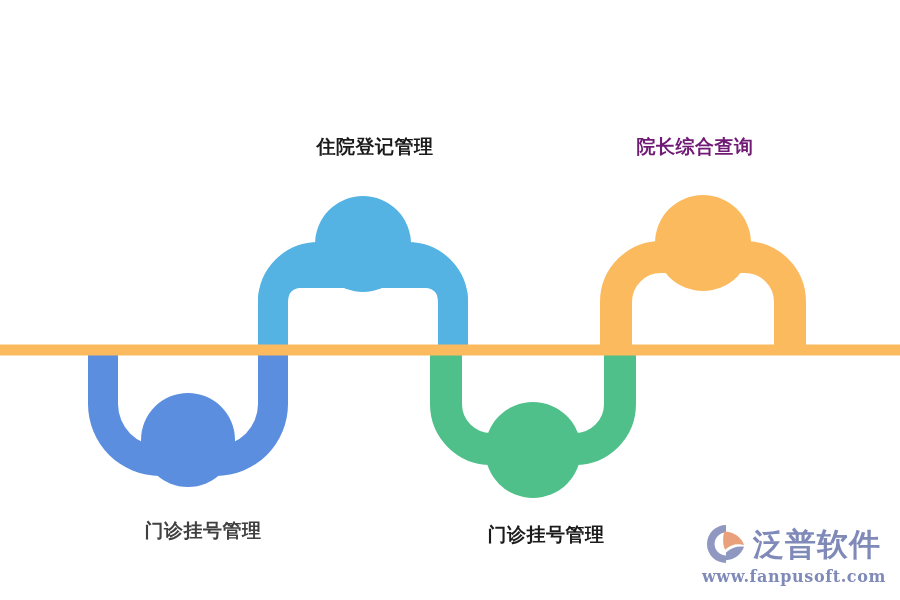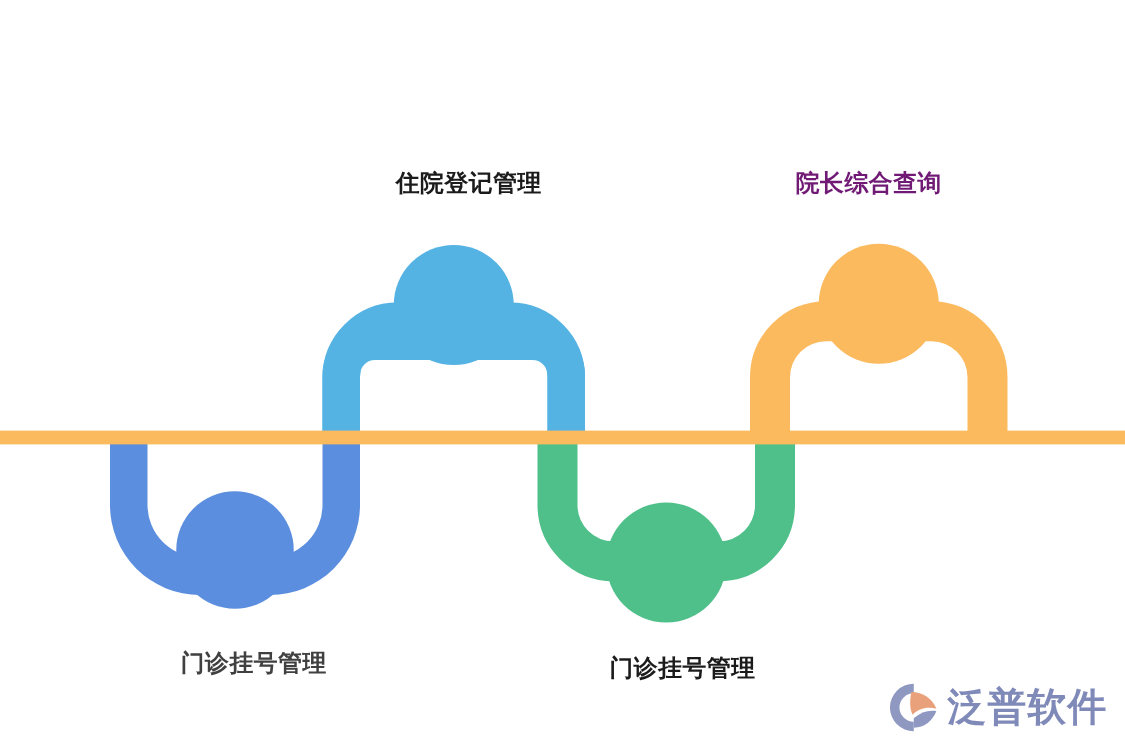--- a/index.html
+++ b/index.html
@@ -149,15 +149,16 @@
 
   <div id="brand-logo">
     <div id="brand-logo-row">
       <svg id="brand-mark" viewBox="0 0 44 42">
         <path d="M2 21 A20 20 0 0 1 22 1 L22 9 A12 12 0 0 0 10 21 A12 12 0 0 0 22 33 L22 41 A20 20 0 0 1 2 21 Z" fill="#8d96c0"></path>
         <path d="M20 8 C30 8 38 14 41 22 C33 20 26 22 21 27 C18 21 19 13 20 8 Z" fill="#e9a07a"></path>
         <path d="M22 30 C28 25 34 23 41 24 C38 32 31 38 22 38 Z" fill="#8d96c0"></path>
       </svg>
       <div id="brand-name" style="color: rgb(126, 136, 184);">泛普软件</div>
     </div>
+    <div id="brand-url" style="color: rgb(126, 136, 184);">www.fanpusoft.com</div>
   </div>
 
 </div>
 
 </body></html>

